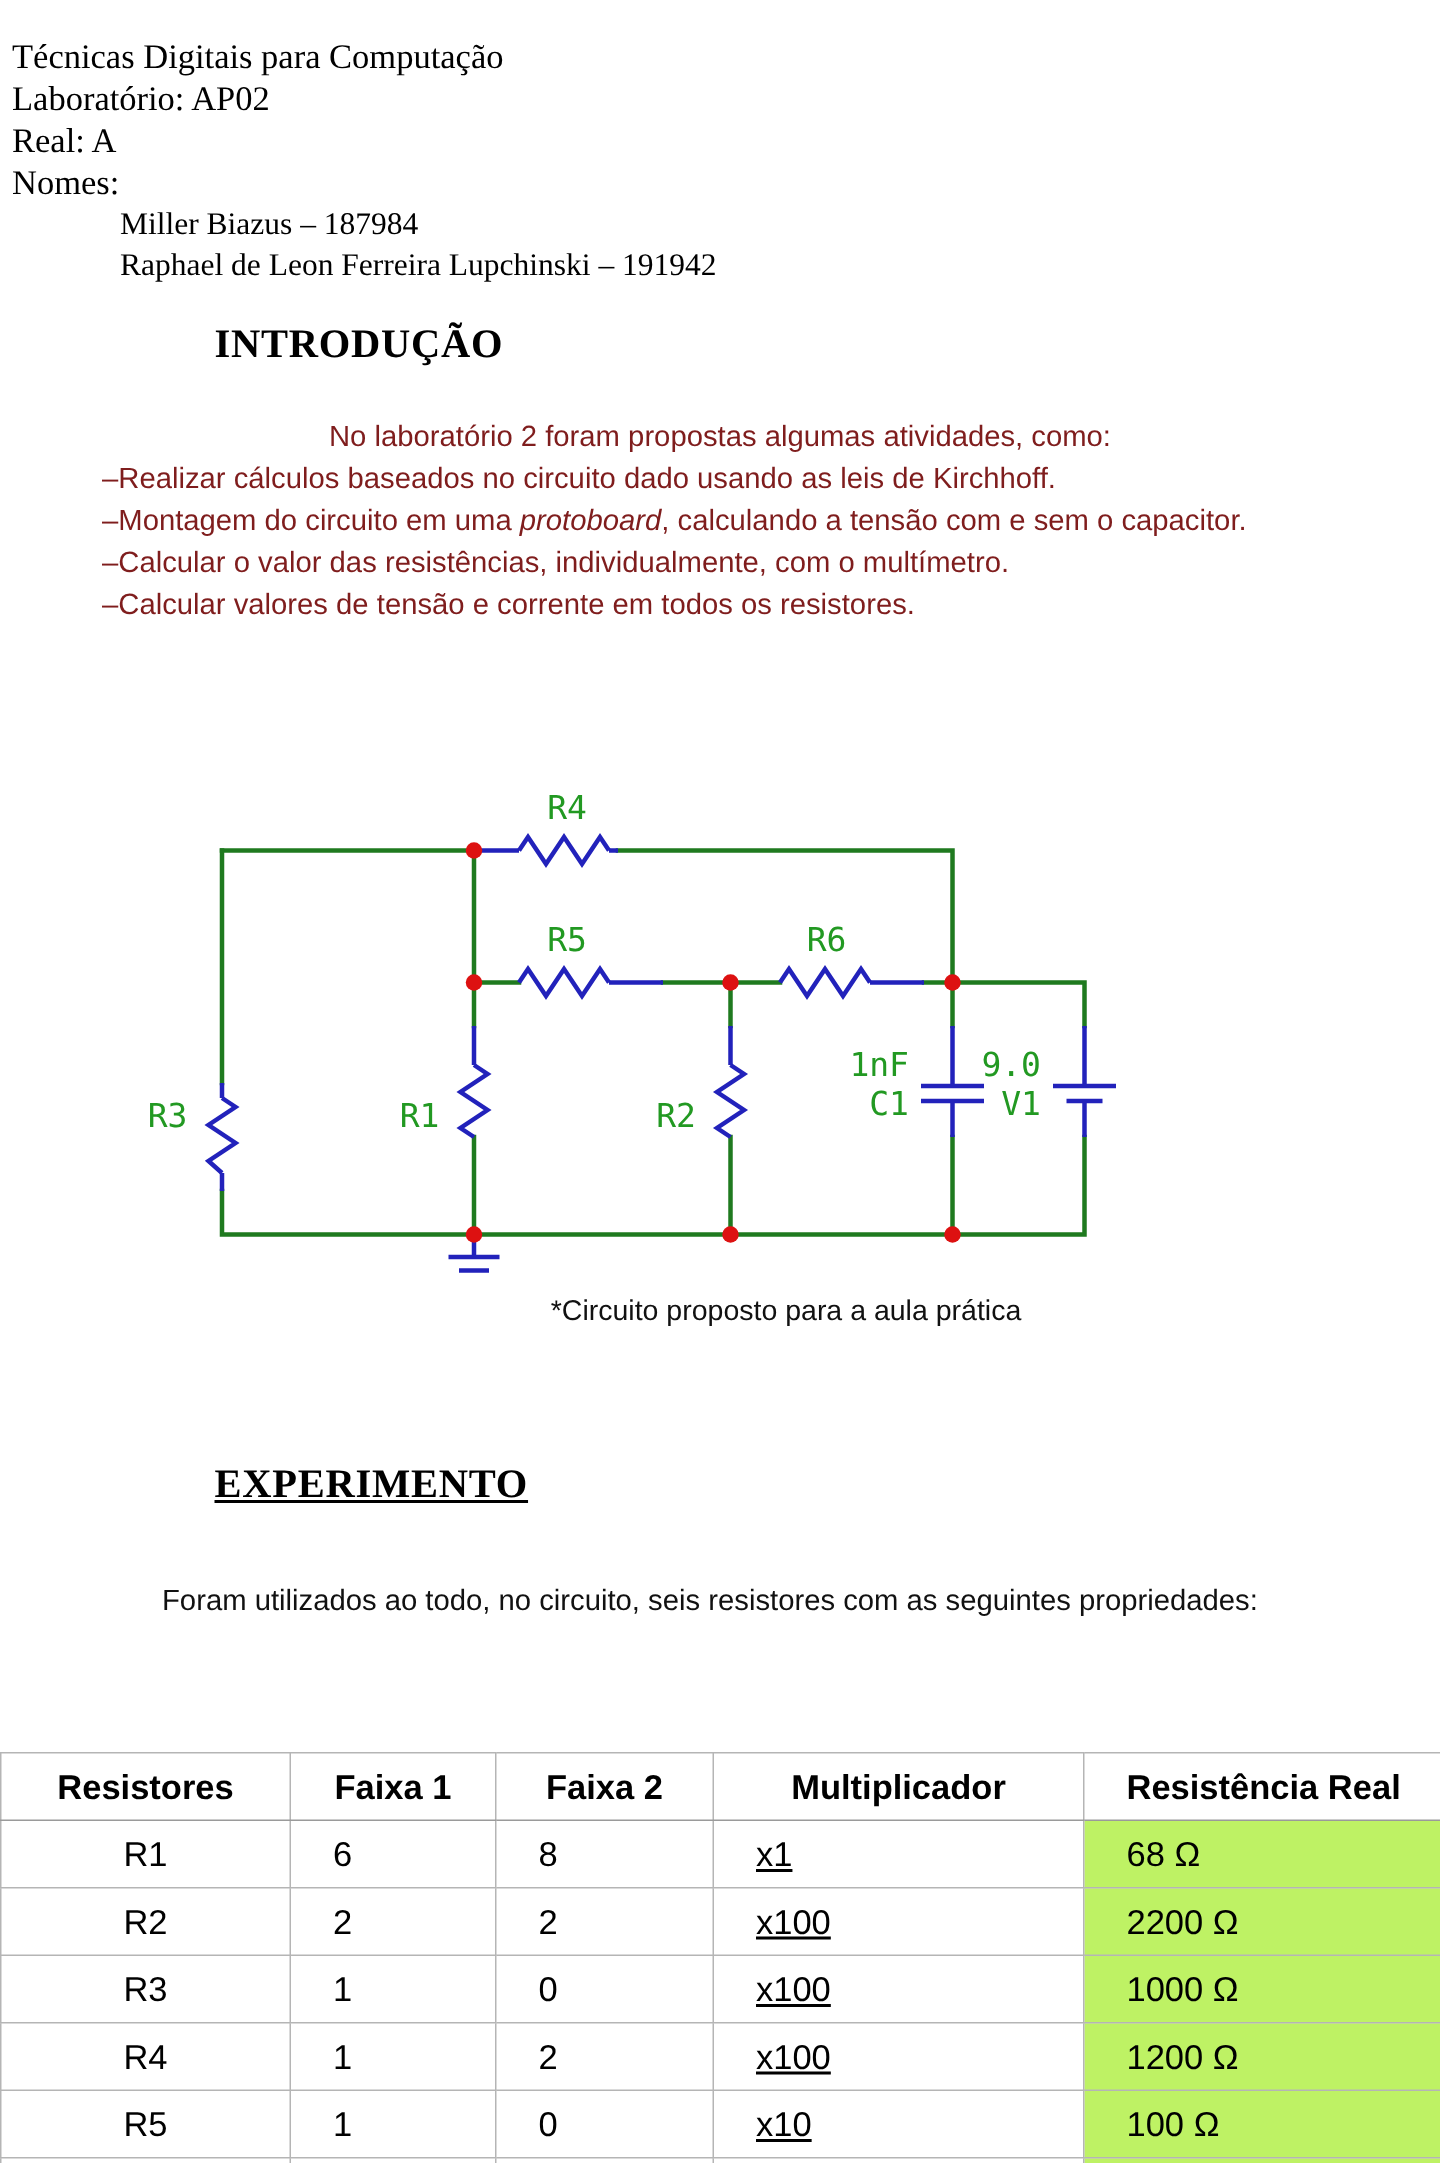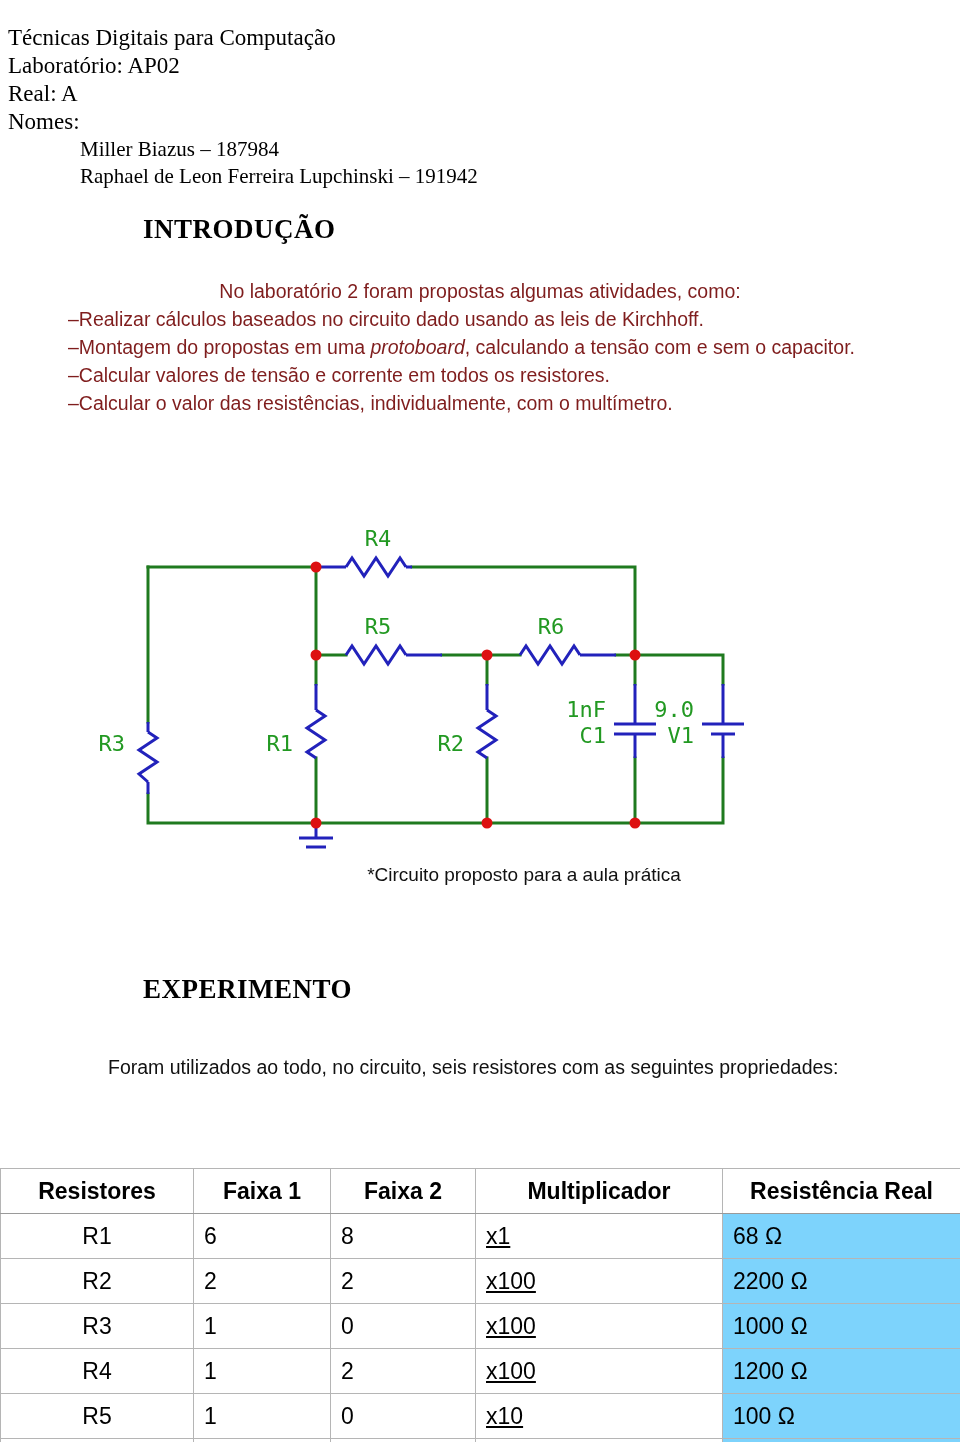--- a/index.html
+++ b/index.html
@@ -59,20 +59,21 @@
   #intro-heading {
     position: absolute;
     left: 143px;
     top: 214px;
     font-family: Liberation Serif, serif;
   }
   #experimento-heading {
     position: absolute;
     left: 143px;
     top: 974px;
+    text-decoration: underline;
   }
 
   
   .intro-body {
     position: absolute;
     left: 8px;
     top: 277px;
     width: 944px;
     font-size: 19.5px;
     line-height: 28px;
@@ -141,60 +142,60 @@
   #resistor-table col.c1 { width: 193px; }
   #resistor-table col.c2 { width: 137px; }
   #resistor-table col.c3 { width: 145px; }
   #resistor-table col.c4 { width: 247px; }
   #resistor-table col.c5 { width: 238px; }
 
   #resistor-table th,
   #resistor-table td {
     border: 1px solid #b5b5b5;
     height: 45px;
-    padding: 0 10px;
+    padding: 0 28px;
     box-sizing: border-box;
     vertical-align: middle;
     font-weight: normal;
   }
   #resistor-table thead th {
     font-weight: bold;
     text-align: center;
     border-bottom: 1px solid #9a9a9a;
     background: #ffffff;
     white-space: nowrap;
   }
   #resistor-table td.name  { text-align: center; }
   #resistor-table td.band  { text-align: left; }
   #resistor-table td.mult  { text-align: left; text-decoration: underline; }
   #resistor-table td.real  { text-align: left; }
-  #resistor-table .hl      { background: #7dd3fc; }
+  #resistor-table .hl      { background: #bef264; }
 </style>
 </head>
 <body>
 
 <div class="page">
 
   <div class="header">
     <div class="header-line">Técnicas Digitais para Computação</div>
     <div class="header-line">Laboratório: AP02</div>
     <div class="header-line">Real: A</div>
     <div class="header-line">Nomes:</div>
     <div class="header-name">Miller Biazus – 187984</div>
     <div class="header-name">Raphael de Leon Ferreira Lupchinski – 191942</div>
   </div>
 
   <div class="section-heading" id="intro-heading">INTRODUÇÃO</div>
 
   <div class="intro-body">
     <span class="lead">No laboratório 2 foram propostas algumas atividades, como:</span>
     <span class="nowrapline">–Realizar cálculos baseados no circuito dado usando as leis de Kirchhoff.</span>
-    <div class="just"><span>–Montagem do propostas em uma </span><span class="it">protoboard</span><span>, calculando a tensão com e sem o capacitor.</span></div>
+    <div class="just"><span>–Montagem do circuito em uma </span><span class="it">protoboard</span><span>, calculando a tensão com e sem o capacitor.</span></div>
+    <span class="nowrapline">–Calcular o valor das resistências, individualmente, com o multímetro.</span>
     <span class="nowrapline">–Calcular valores de tensão e corrente em todos os resistores.</span>
-    <span class="nowrapline">–Calcular o valor das resistências, individualmente, com o multímetro.</span>
   </div>
 
   <div id="circuit-figure">
     <svg id="circuit-svg" width="960" height="400" viewBox="0 0 960 400" xmlns="http://www.w3.org/2000/svg">
 
       <g stroke="#1f7a1f" stroke-width="3" fill="none" stroke-linecap="square">
 
         <path d="M148,69 L316,69"></path>
 
         <path d="M412,69 L635,69 L635,157"></path>

